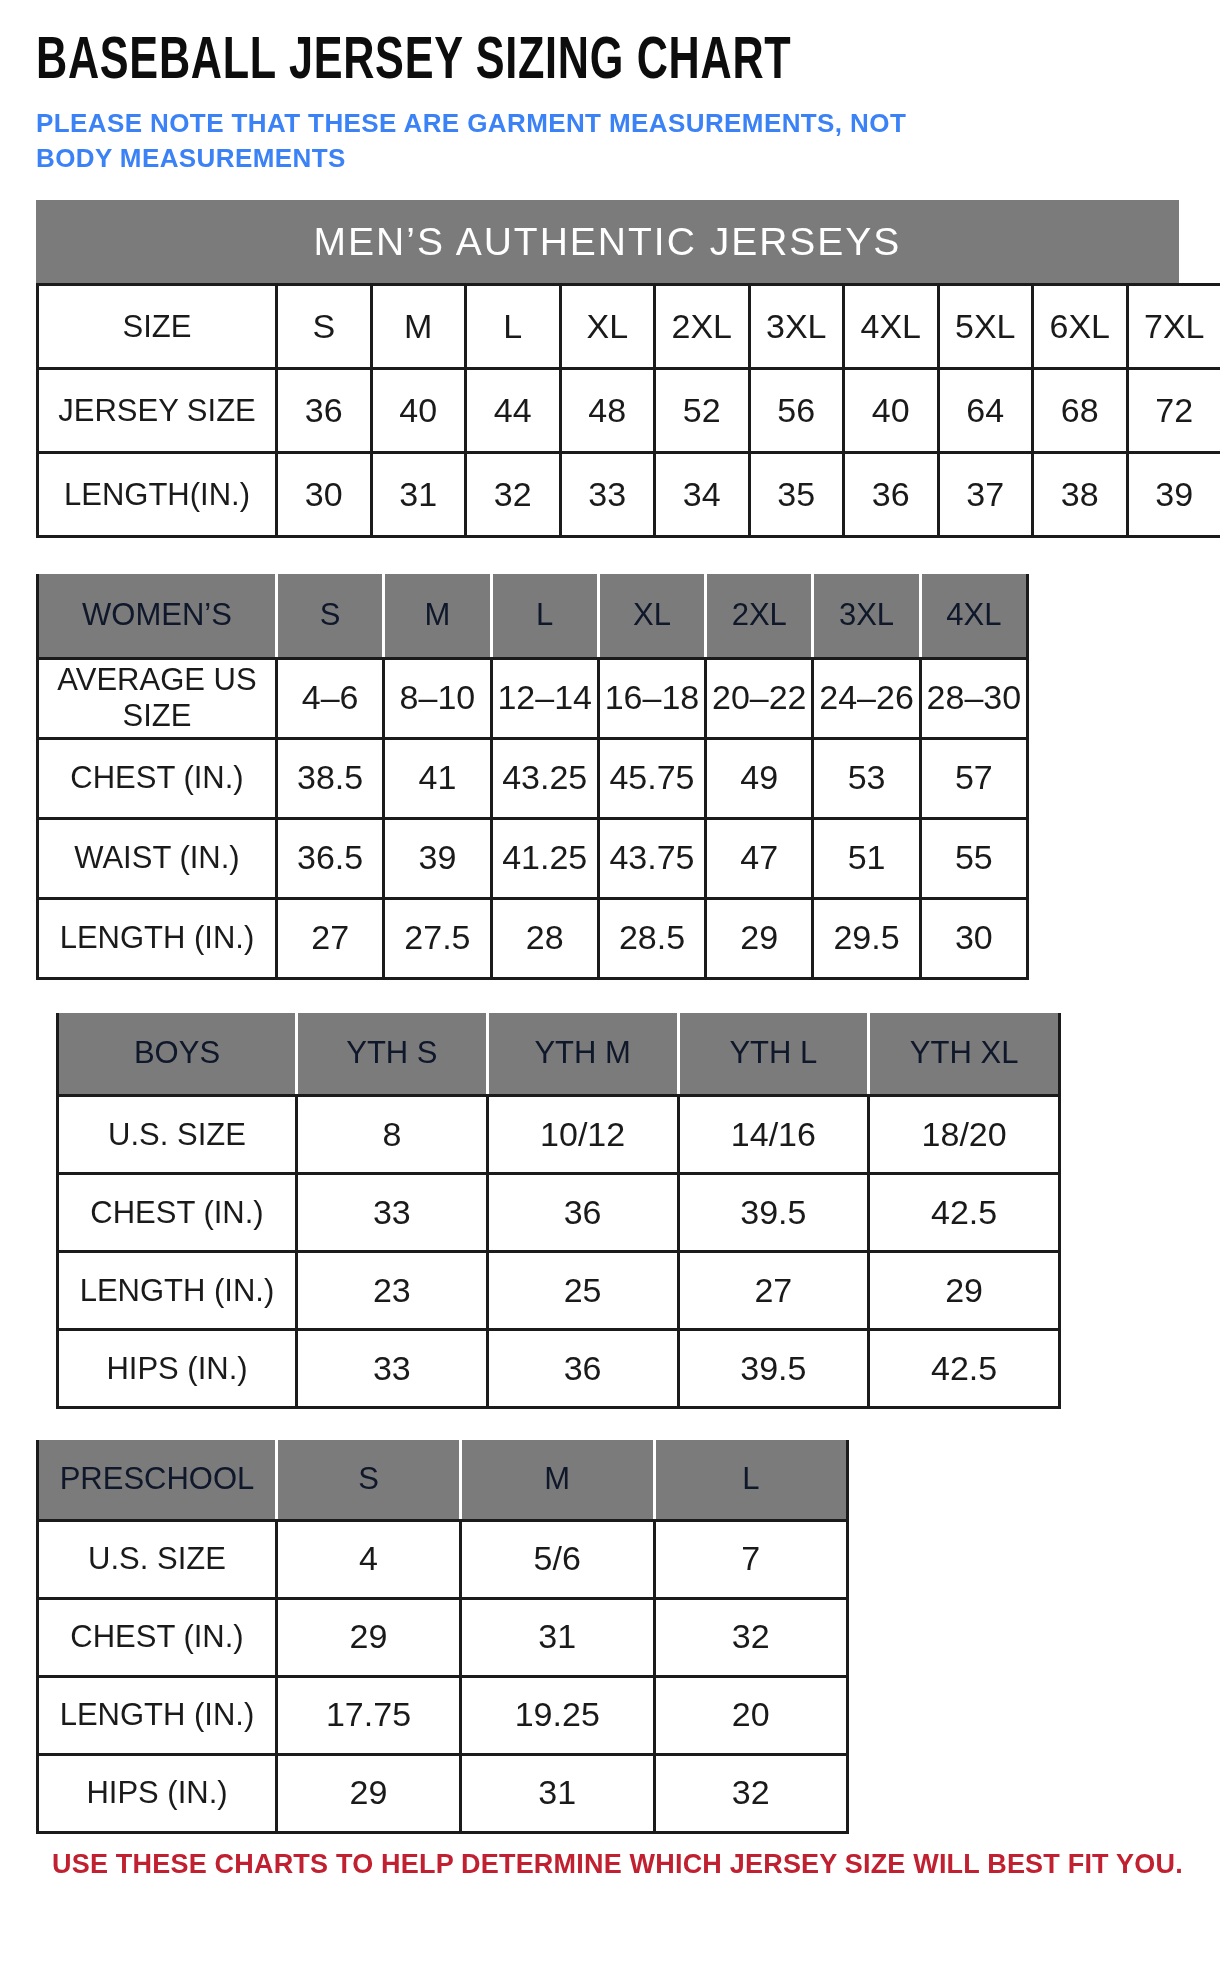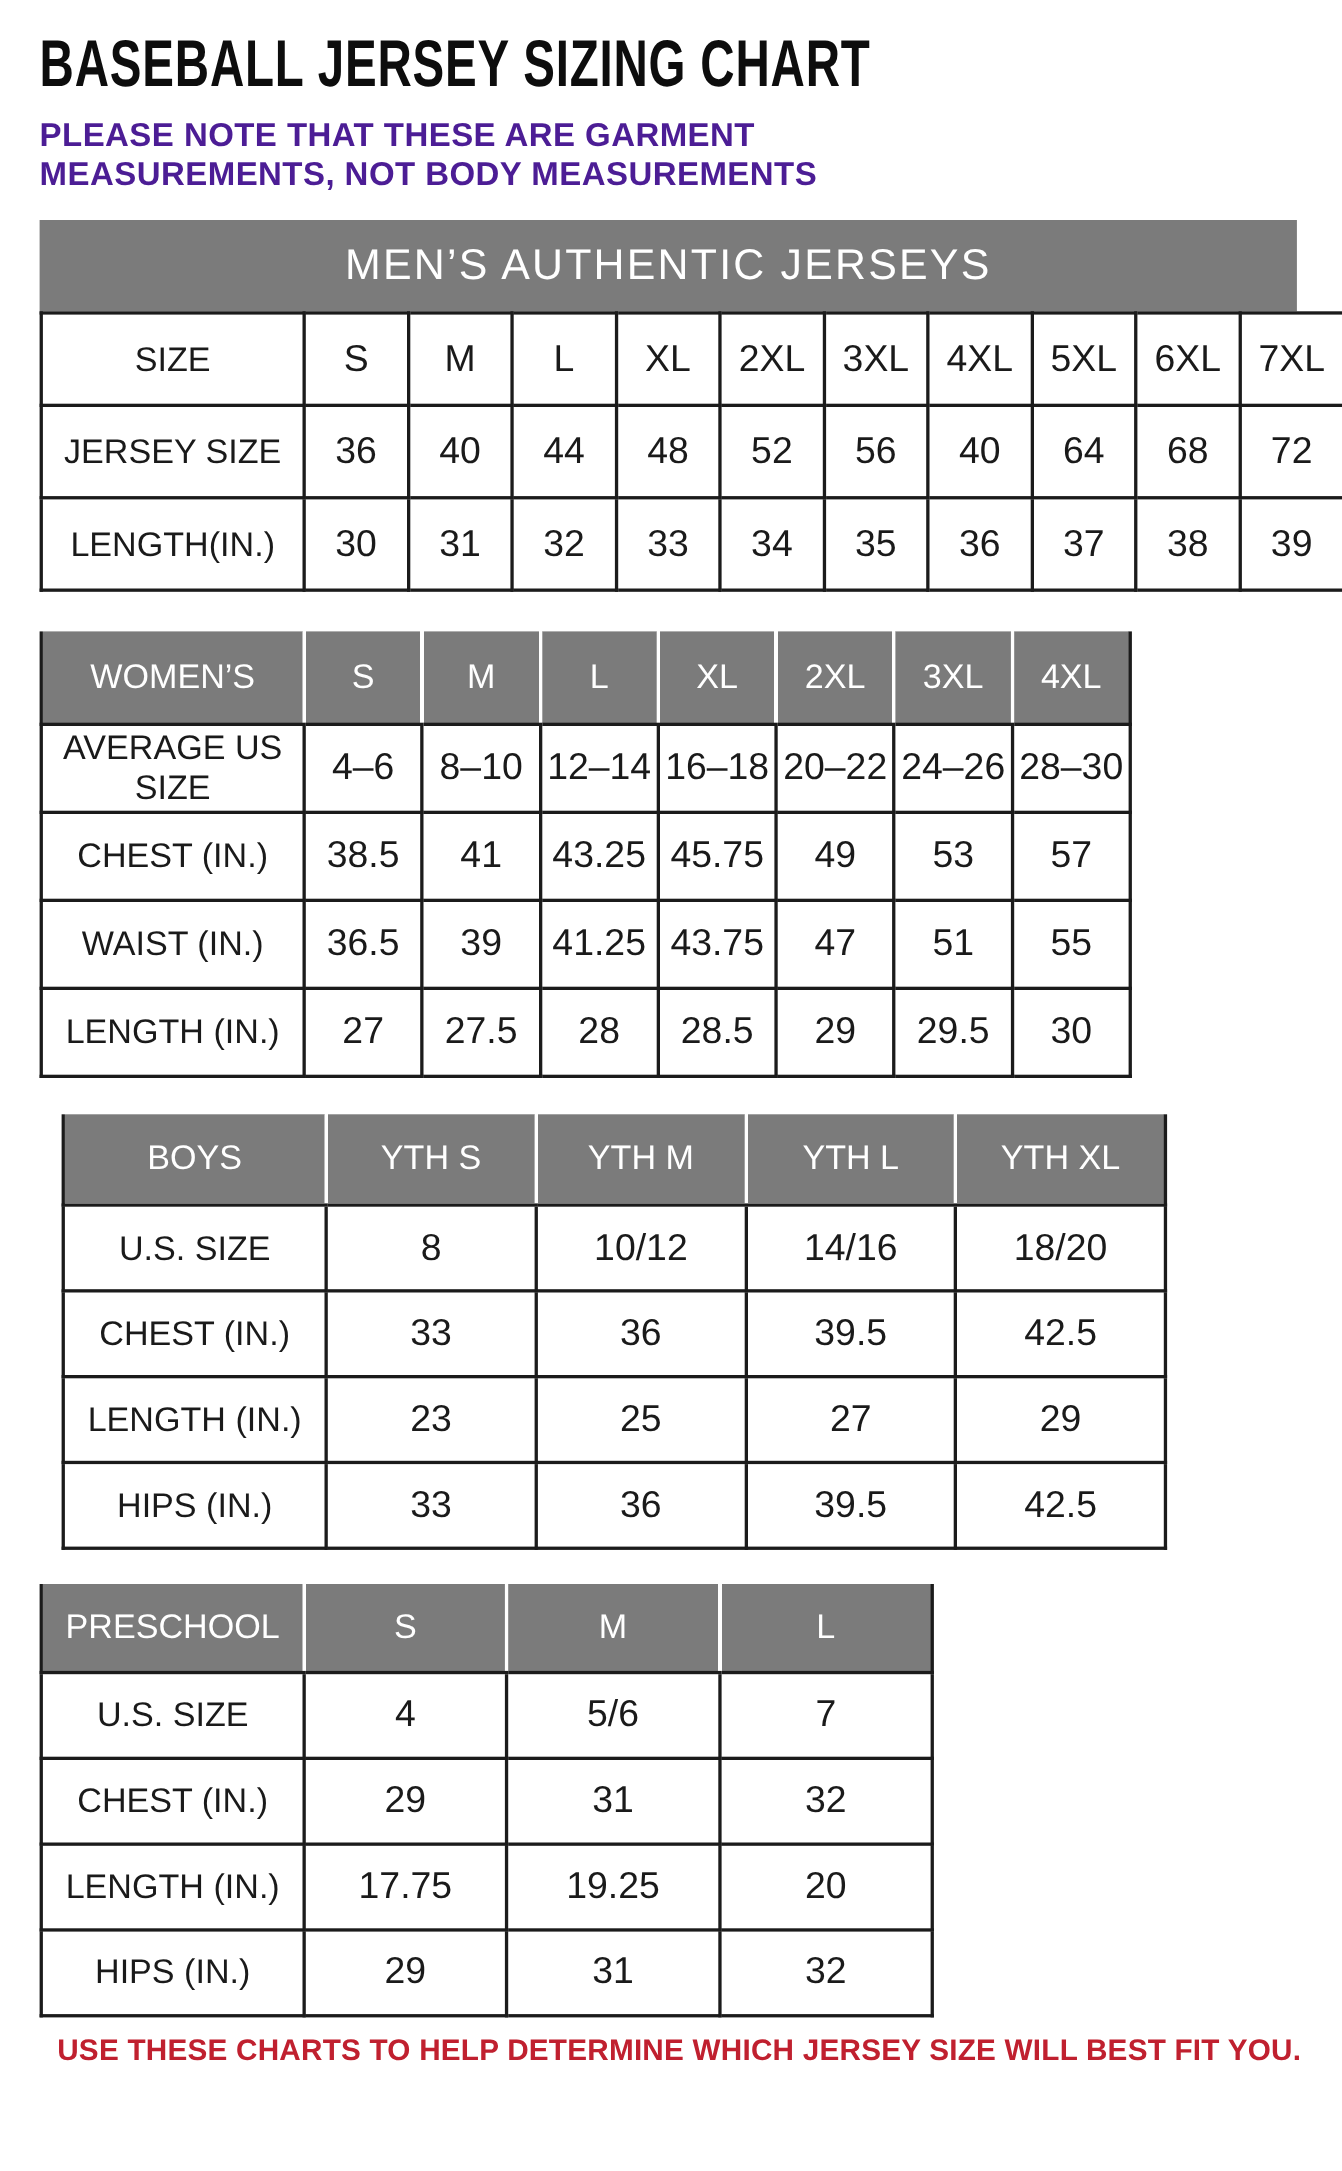--- a/index.html
+++ b/index.html
@@ -10,22 +10,22 @@
   }
   .page{padding:28px 17px 0 36px;}
 
   .title{
     margin:0;font-size:60px;line-height:60px;font-weight:700;
     color:#0d0d0d;letter-spacing:1px;white-space:nowrap;
     transform:scaleX(0.72);transform-origin:left center;
   }
   .note{
     margin:18px 0 0 0;width:912px;
-    font-size:30px;line-height:35px;font-weight:700;
-    color:#4c1d95;letter-spacing:0.4px;
+    font-size:26px;line-height:35px;font-weight:700;
+    color:#3b82f6;letter-spacing:0.4px;
   }
   .footer-note{
     margin:15px 0 0 16px;
     font-size:27px;line-height:30px;font-weight:700;
     color:#c0202f;letter-spacing:0.2px;white-space:nowrap;
   }
 
   .band{
     margin-top:24px;width:1143px;height:83px;background:#7b7b7b;
     color:#ffffff;display:flex;align-items:center;justify-content:center;
@@ -34,21 +34,21 @@
 
   table.tbl{border-collapse:collapse;table-layout:fixed;}
   table.tbl td{
     border:3px solid #1b1b1b;text-align:center;vertical-align:middle;
     font-size:34px;line-height:1.15;padding:0 2px;background:#ffffff;
     overflow:hidden;
   }
   table.tbl td.lbl{font-size:31px;}
 
   table.tbl tr.hdr td{
-    background:#7b7b7b;color:#ffffff;font-size:31px;
+    background:#7b7b7b;color:#0f172a;font-size:31px;
     border-top:none;
     border-left:3px solid #ffffff;border-right:3px solid #ffffff;
   }
   table.tbl tr.hdr td:first-child{border-left:3px solid #1b1b1b;}
   table.tbl tr.hdr td:last-child{border-right:3px solid #1b1b1b;}
 
   .men{width:1187px;}
   .men tr{height:84px;}
 
   .women{width:993px;margin-top:36px;}

